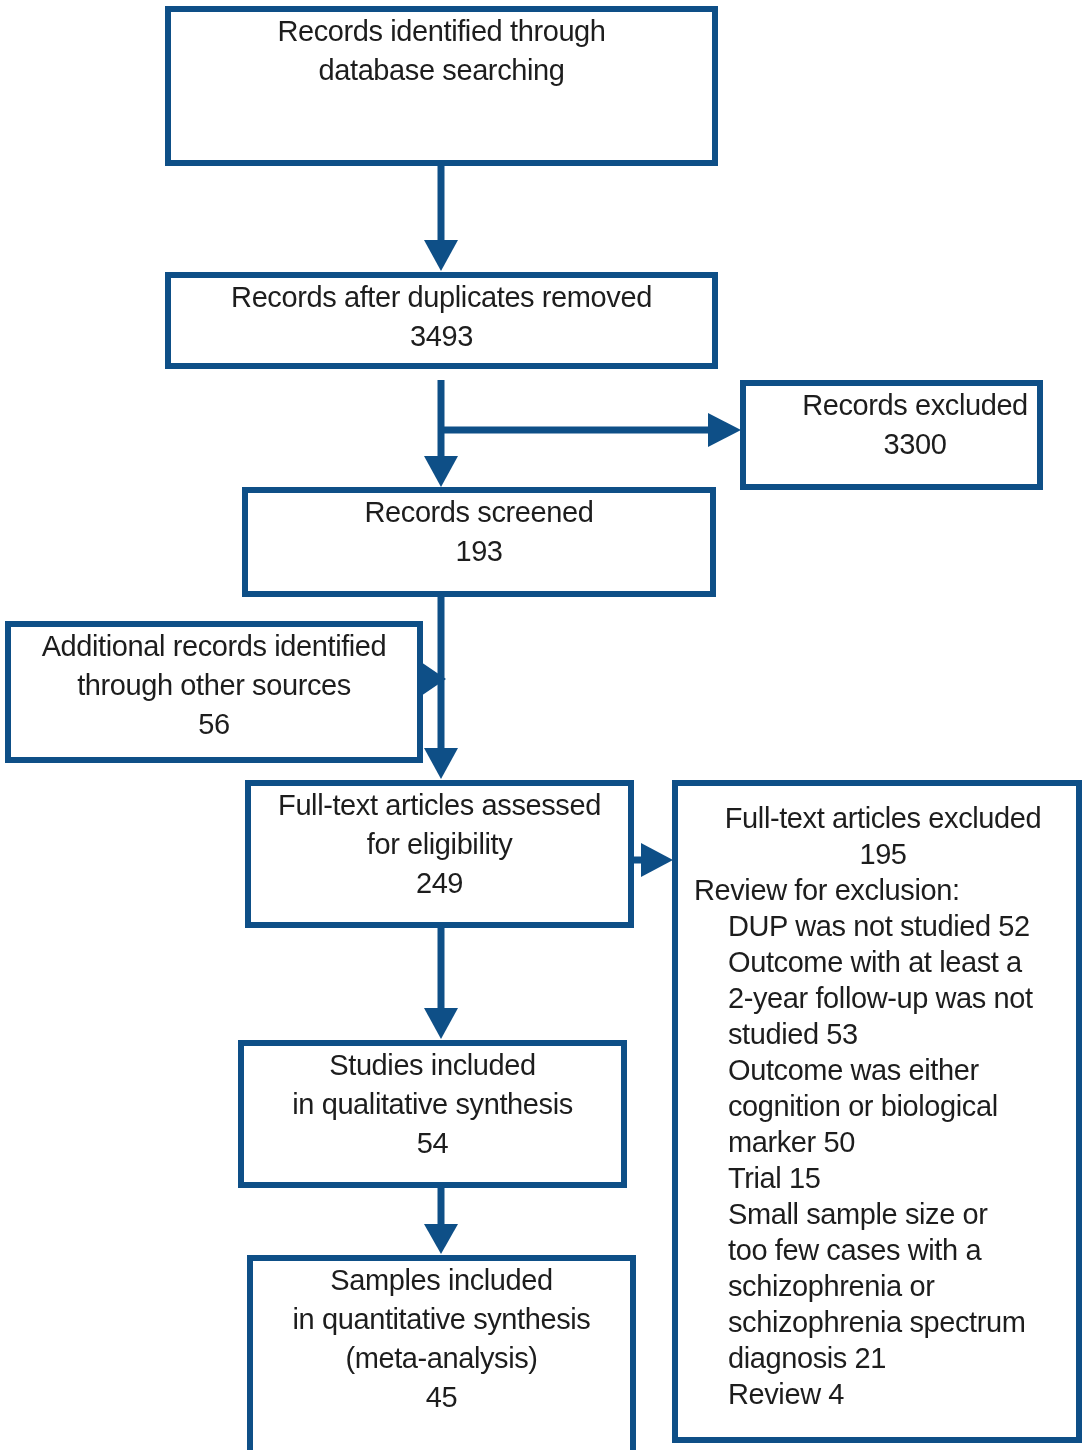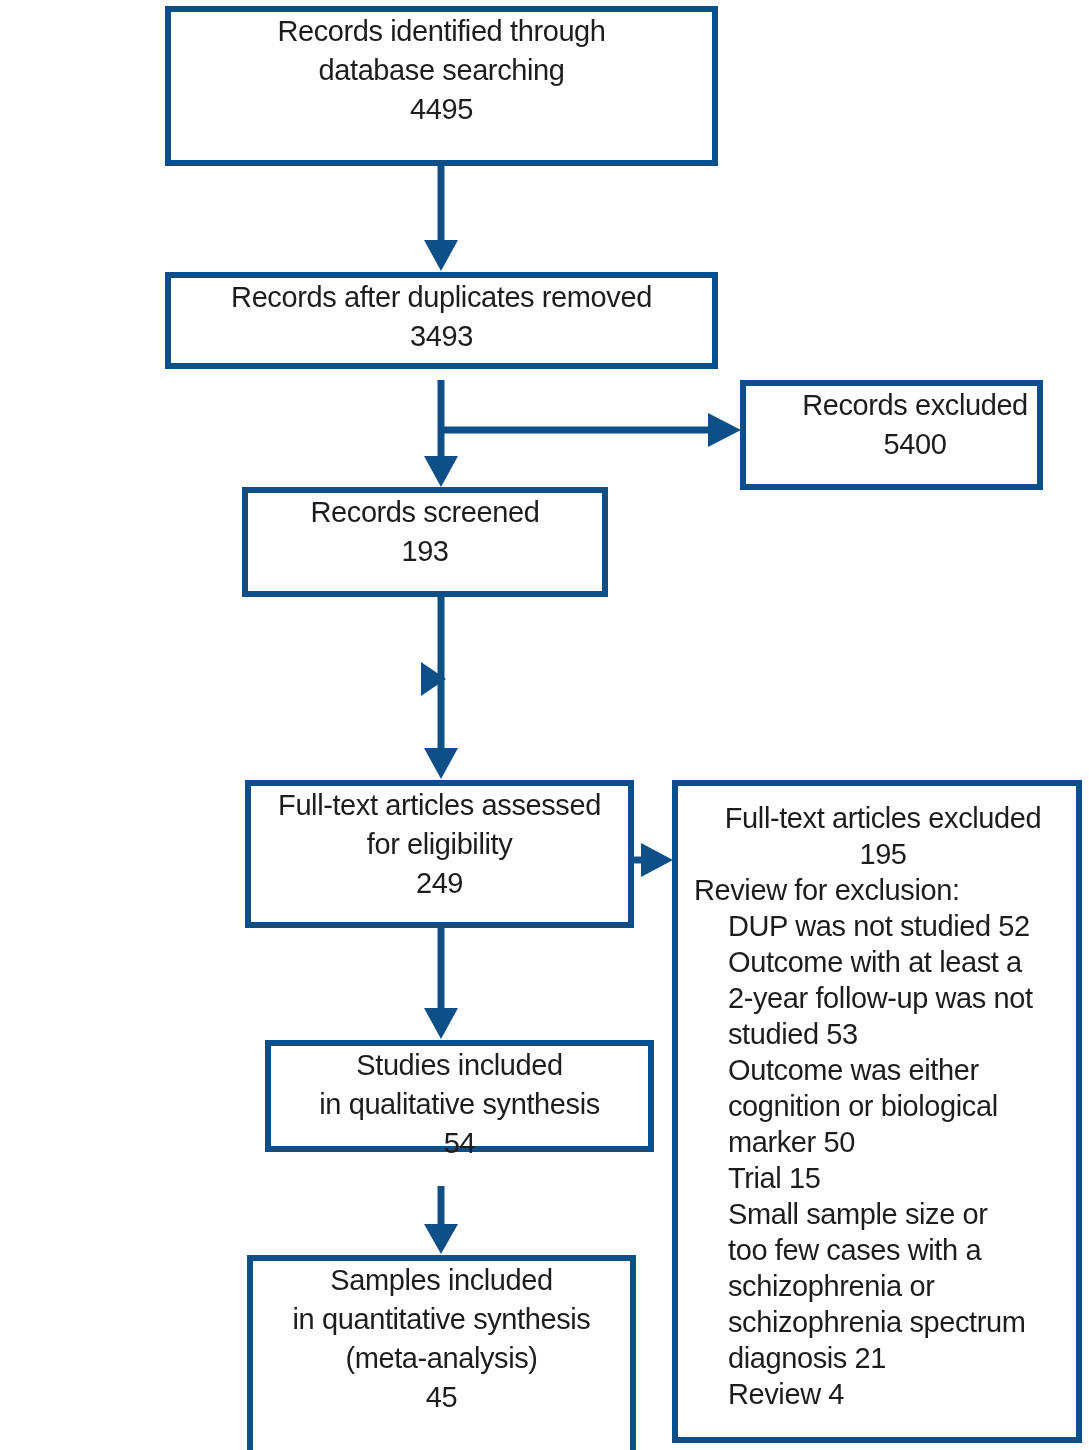--- a/index.html
+++ b/index.html
@@ -87,38 +87,42 @@
     </g>
     <g>
       <line x1="441" y1="1186" x2="441" y2="1226"></line>
       <polygon points="424,1224 458,1224 441,1254"></polygon>
     </g>
   </svg>
 
   <div class="box" style="left:165px; top:6px; width:553px; height:160px;">
     <div class="ln">Records identified through</div>
     <div class="ln">database searching</div>
-    <div class="ln">4495</div>
   </div>
 
   <div class="box" style="left:165px; top:272px; width:553px; height:97px;">
     <div class="ln">Records after duplicates removed</div>
     <div class="ln">3493</div>
   </div>
 
   <div class="box" style="left:740px; top:380px; width:303px; height:110px;padding-left:47px;">
     <div class="ln">Records excluded</div>
-    <div class="ln">5400</div>
+    <div class="ln">3300</div>
   </div>
 
-  <div class="box" style="left:242px; top:487px; width:366px; height:110px;">
+  <div class="box" style="left:242px; top:487px; width:474px; height:110px;">
     <div class="ln">Records screened</div>
     <div class="ln">193</div>
   </div>
 
+  <div class="box" style="left:5px; top:621px; width:418px; height:142px;">
+    <div class="ln">Additional records identified</div>
+    <div class="ln">through other sources</div>
+    <div class="ln">56</div>
+  </div>
 
   <div class="box" style="left:245px; top:780px; width:389px; height:148px;">
     <div class="ln">Full-text articles assessed</div>
     <div class="ln">for eligibility</div>
     <div class="ln">249</div>
   </div>
 
   <div class="box bigbox" style="left:672px; top:780px; width:410px; height:663px;">
     <div class="ln center">Full-text articles excluded</div>
     <div class="ln center">195</div>
@@ -132,21 +136,21 @@
     <div class="ln reason-line">marker 50</div>
     <div class="ln reason-line">Trial 15</div>
     <div class="ln reason-line">Small sample size or</div>
     <div class="ln reason-line">too few cases with a</div>
     <div class="ln reason-line">schizophrenia or</div>
     <div class="ln reason-line">schizophrenia spectrum</div>
     <div class="ln reason-line">diagnosis 21</div>
     <div class="ln reason-line">Review 4</div>
   </div>
 
-  <div class="box" style="left:265px; top:1040px; width:389px; height:112px;">
+  <div class="box" style="left:238px; top:1040px; width:389px; height:148px;">
     <div class="ln">Studies included</div>
     <div class="ln">in qualitative synthesis</div>
     <div class="ln">54</div>
   </div>
 
   <div class="box" style="left:247px; top:1255px; width:389px; height:245px;">
     <div class="ln">Samples included</div>
     <div class="ln">in quantitative synthesis</div>
     <div class="ln">(meta-analysis)</div>
     <div class="ln">45</div>

